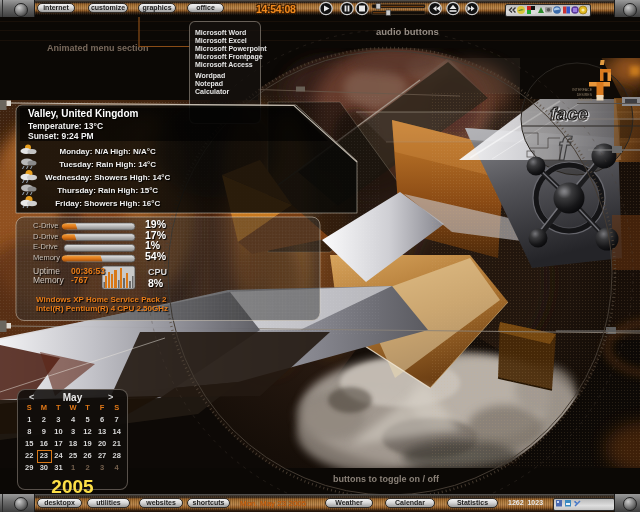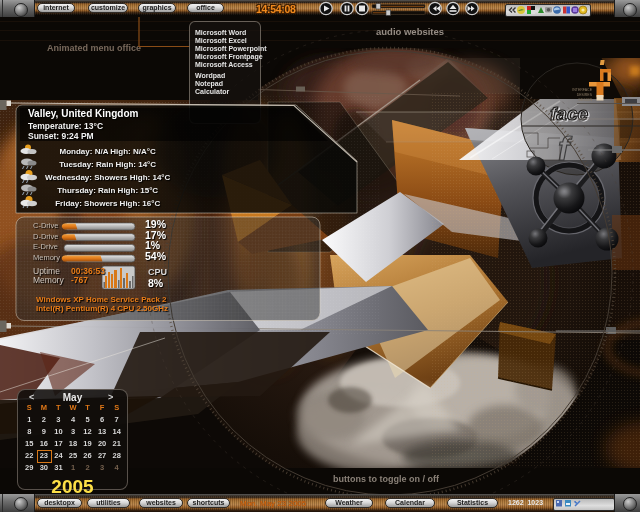--- a/index.html
+++ b/index.html
@@ -405,22 +405,22 @@
       <rect x="4" y="3" width="2" height="2" fill="#c8d8f0"></rect>
     <rect x="12" y="2" width="6" height="6.5" fill="#3a8ac0"></rect>
       <rect x="13" y="5" width="4" height="2" fill="#e8f0f8"></rect>
     <path d="M22,8 l5,-5 m-5,0 a2,2 0 0 0 2,2" stroke="#4a7ac8" stroke-width="1.5" fill="none"></path>
   </svg>
   <div class="abs" style="left:614px;top:0;width:26px;height:18px;background:linear-gradient(#9a9a9a,#6e6e6e 40%,#3f3f3f);border-left:1px solid #1c1c1c;"></div>
   <div class="abs" style="left:623px;top:3px;width:12px;height:12px;border-radius:50%;
     background:radial-gradient(circle at 35% 30%, #cccccc, #8a8a8a 40%, #3e3e3e 85%);border:1px solid #222;"></div>
 </div>
 
-<div class="abs" style="left:47px;top:43px;font-size:9px;font-weight:bold;color:#78695c;">Animated menu office</div>
-<div class="abs" style="left:376px;top:26px;font-size:9.5px;font-weight:bold;color:#958c84;">audio websites</div>
+<div class="abs" style="left:47px;top:43px;font-size:9px;font-weight:bold;color:#78695c;">Animated menu section</div>
+<div class="abs" style="left:376px;top:26px;font-size:9.5px;font-weight:bold;color:#958c84;">audio buttons</div>
 <div class="abs" style="left:333px;top:474px;font-size:9px;font-weight:bold;color:#8a8178;">buttons to toggle on / off</div>
 <svg class="abs" style="left:130px;top:17px" width="70" height="35" viewBox="0 0 70 35">
   <path d="M9,0 L9,29.5 L60,29.5" stroke="#8a4c16" stroke-width="1.2" fill="none"></path>
 </svg>
 
 <div class="abs" style="left:189px;top:21px;width:72px;height:103px;border-radius:6px;
   background:rgba(22,18,15,0.72);border:1px solid rgba(170,160,150,0.55);box-sizing:border-box;"></div>
 <div class="abs" style="left:195px;top:29px;font-size:7px;font-weight:bold;color:#e4e4e4;line-height:8.1px;white-space:nowrap;">
   Microsoft Word<br>Microsoft Excel<br>Microsoft Powerpoint<br>Microsoft Frontpage<br>Microsoft Access
 </div>

